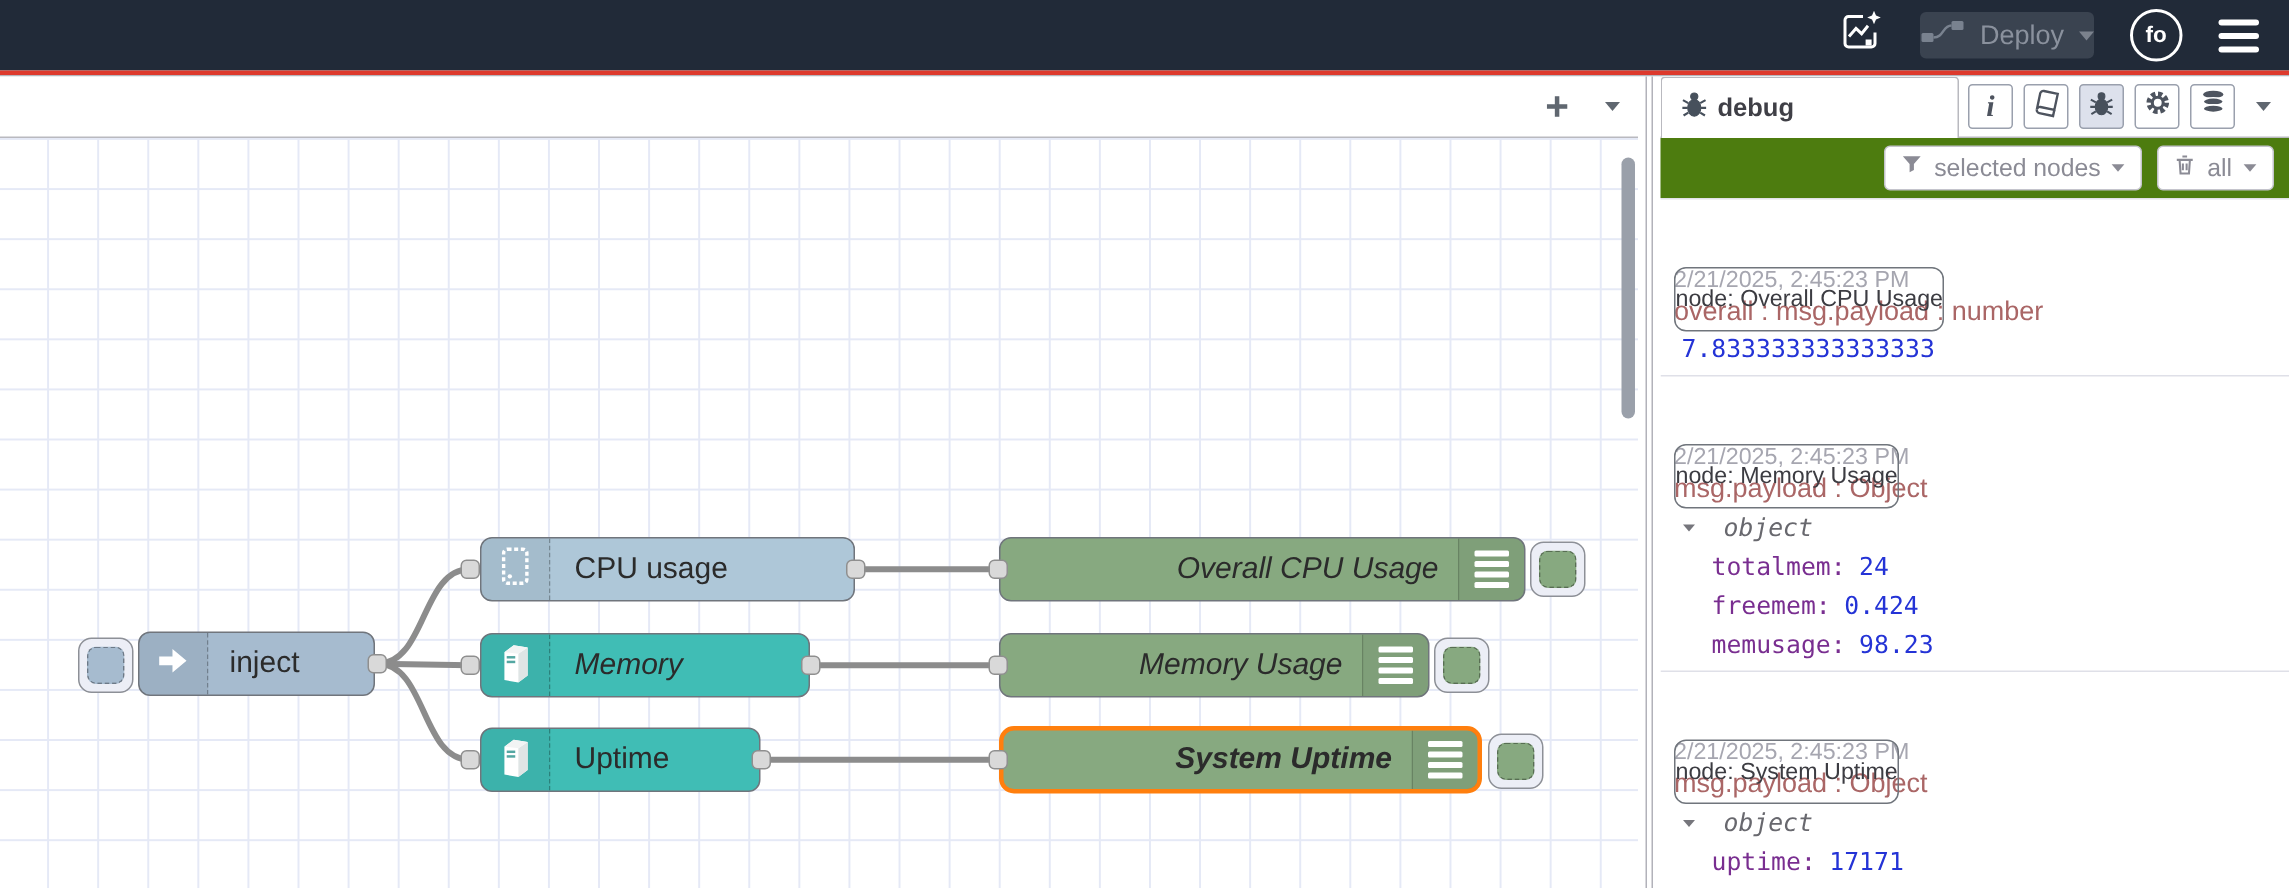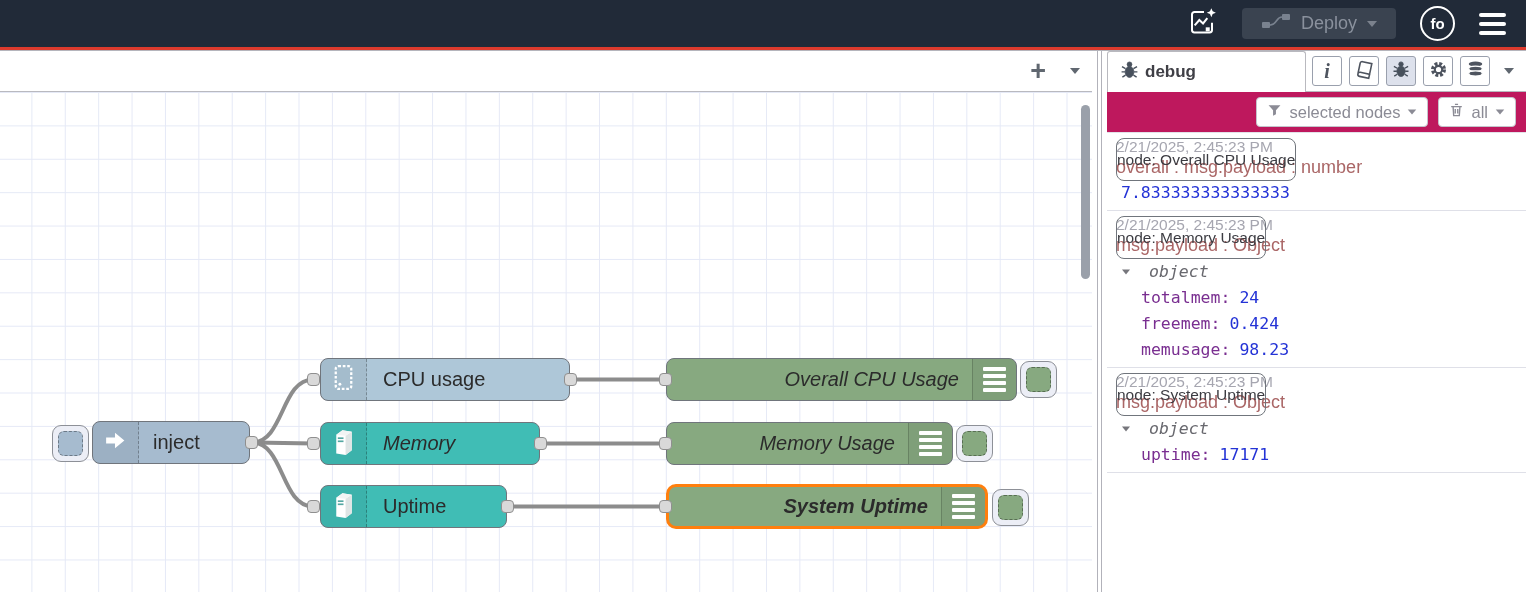--- a/index.html
+++ b/index.html
@@ -2,21 +2,21 @@
 <html><head>
 <meta charset="utf-8">
 <style>
   * { margin:0; padding:0; box-sizing:border-box; }
   html,body { width:1526px; height:592px; overflow:hidden; font-family:"Liberation Sans", sans-serif; background:#fff; }
   .app { width:1526px; height:592px; display:flex; flex-direction:column; }
 
   
   .header { height:47px; background:#212a38; display:flex; align-items:center; justify-content:flex-end; padding-right:20px; gap:24px; flex:0 0 auto; }
   .hbtn { display:flex; align-items:center; justify-content:center; cursor:pointer; }
-  .deploy { background:#3a4350; border-radius:4px; height:31px; display:flex; align-items:center; gap:10px; padding:0 19px; color:#8a919d; font-size:18px; }
+  .deploy { background:#3a4350; border-radius:4px; height:31px; display:flex; align-items:center; gap:10px; padding:0 0; color:#8a919d; font-size:18px; }
   .deploy .caret { border-top-color:#7b828d; }
   .avatar { width:35px; height:35px; border:2.5px solid #fff; border-radius:50%; color:#fff; font-size:15px; font-weight:bold; display:flex; align-items:center; justify-content:center; }
   .burger { display:flex; flex-direction:column; gap:5px; cursor:pointer; }
   .burger i { display:block; width:27px; height:4px; background:#fff; border-radius:2px; }
   .caret { width:0; height:0; border-left:5.5px solid transparent; border-right:5.5px solid transparent; border-top:6.5px solid #606770; display:inline-block; }
 
   .redline { height:3px; background:#dd3a2d; flex:0 0 auto; }
 
   
   .main { flex:1; display:flex; border-top:1px solid #b5b5bc; min-height:0; }
@@ -63,27 +63,27 @@
   
   .sidebar { width:419px; background:#fff; display:flex; flex-direction:column; flex:0 0 auto; }
   .sidebar-header { height:41px; border-bottom:1px solid #b9b9bf; display:flex; align-items:center; position:relative; flex:0 0 auto; }
   .sidebar-tab { width:199px; height:41px; background:#fff; border:1px solid #b9b9bf; border-bottom:none; border-radius:3px 3px 0 0; margin-bottom:-1px; display:flex; align-items:center; gap:6px; padding-left:12px; font-size:17px; font-weight:bold; color:#3f3f46; cursor:pointer; }
   .side-icons { margin-left:auto; display:flex; align-items:center; gap:7px; padding-right:36px; }
   .sbtn { width:30px; height:30px; border:1.5px solid #9aa0ad; border-radius:3px; background:#fff; color:#4e545f; display:flex; align-items:center; justify-content:center; cursor:pointer; }
   .sbtn.active { background:#dde1ec; }
   .info-glyph { font-family:"Liberation Serif", serif; font-style:italic; font-weight:bold; font-size:20px; line-height:1; }
   .sidebar-chevron { position:absolute; right:12px; top:17px; }
 
-  .debug-toolbar { height:40px; background:#be185d; display:flex; justify-content:flex-end; align-items:center; gap:10px; padding-right:10px; flex:0 0 auto; }
+  .debug-toolbar { height:40px; background:#4d7c0f; display:flex; justify-content:flex-end; align-items:center; gap:10px; padding-right:10px; flex:0 0 auto; }
   .tool-btn { height:30px; border:1px solid #c4c4cc; border-radius:4px; background:#fff; color:#8b8b95; font-size:16.5px; display:flex; align-items:center; gap:7px; padding:0 10px; font-family:"Liberation Sans", sans-serif; cursor:pointer; }
   .tool-btn .caret { border-top-color:#8b8b95; transform:scale(0.85); }
 
   .messages { flex:1; overflow:hidden; border-top:1px solid #e2e2e8; }
   .msg { padding:5px 9px 8px; border-bottom:1.5px solid #dfe0e8; }
-  .meta { display:flex; align-items:baseline; font-size:15.5px; }
+  .meta { display:flex; align-items:baseline; font-size:15.5px;margin-top:40px; }
   .meta .ts { color:#a6a6b0; }
   .meta .node { margin-left:auto; color:#3c3c42; }
   .path { font-size:18px; color:#aa6666; margin-top:1px; }
   .val { font-family:"DejaVu Sans Mono", monospace; font-size:16.5px; color:#2433d6; margin-top:5px; padding-left:5px; }
   .tree { margin-top:6px; padding-left:5px; display:flex; align-items:center; gap:18px; font-family:"DejaVu Sans Mono", monospace; font-style:italic; font-size:16.5px; color:#68686e; }
   .tree .caret { border-top-color:#76767c; transform:scale(0.8); }
   .kv { font-family:"DejaVu Sans Mono", monospace; font-size:16.5px; margin-top:7px; padding-left:25px; }
   .kv .k { color:#792e90; }
   .kv .v { color:#2433d6; margin-left:9px; }
 </style>

